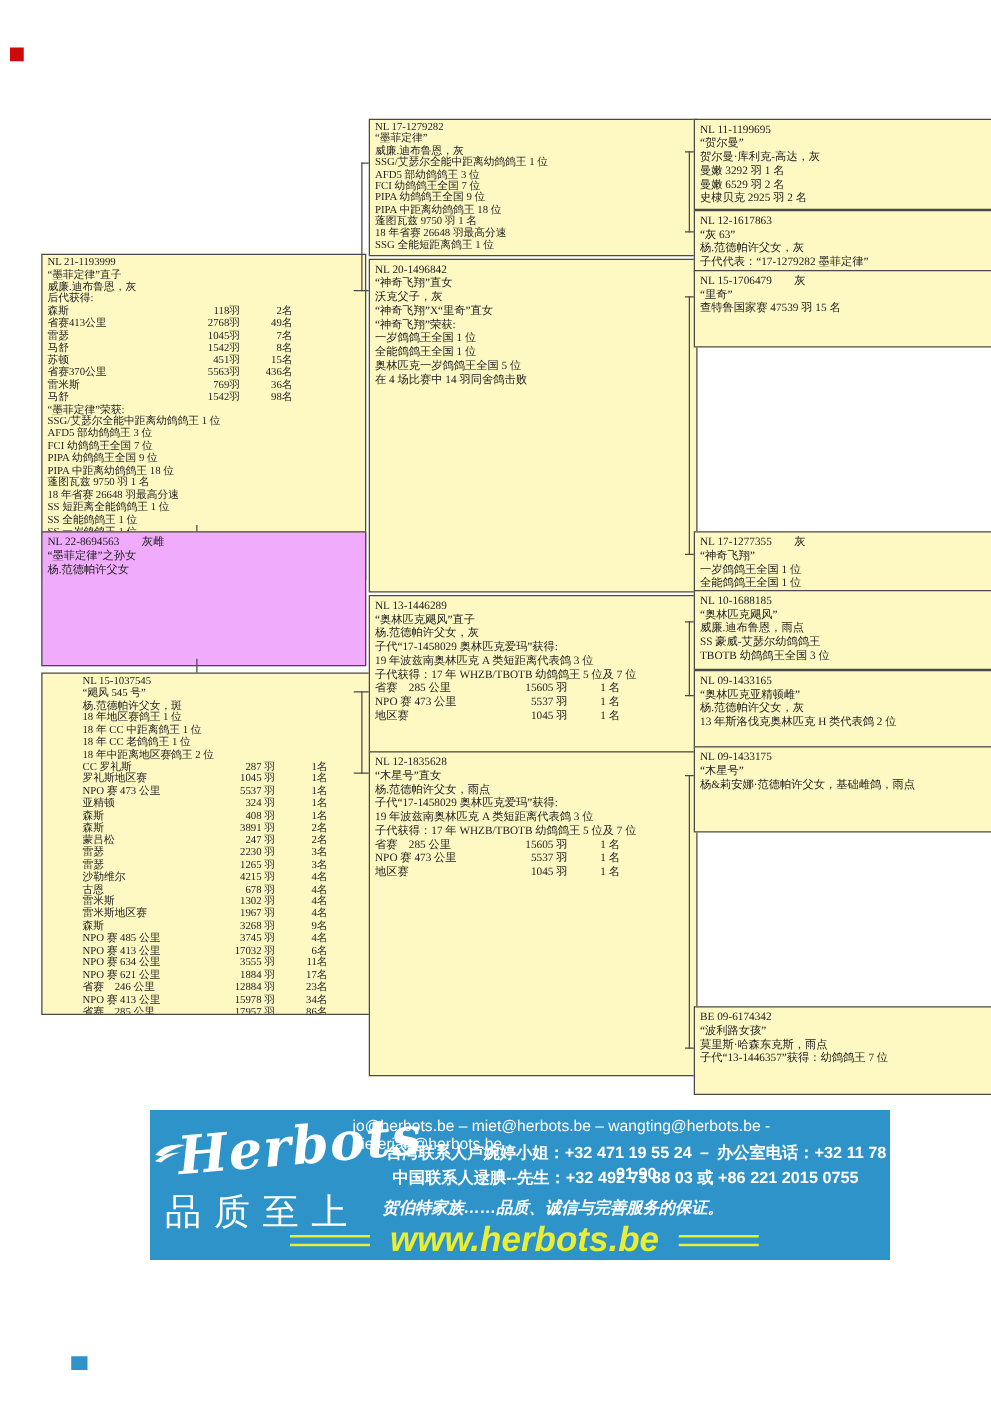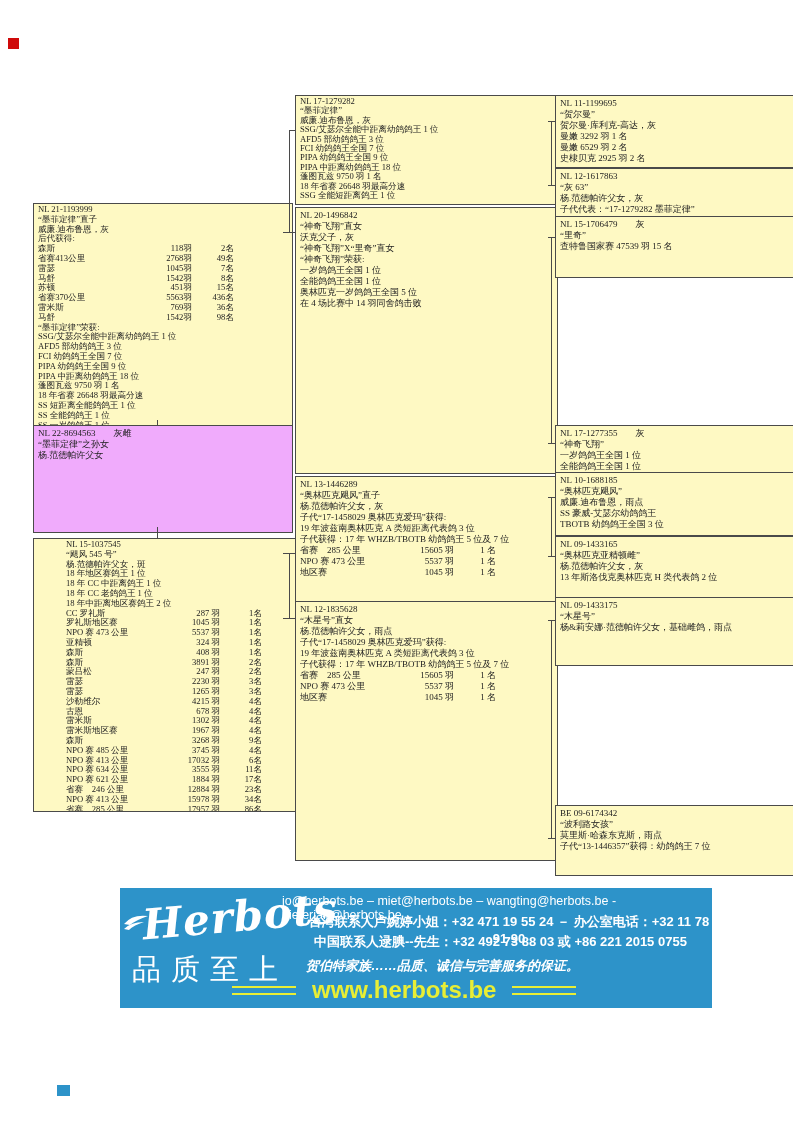--- a/index.html
+++ b/index.html
@@ -30,21 +30,21 @@
   .wing{position:absolute;left:2px;top:22px;}
   .slogan{position:absolute;left:12px;top:62px;font-size:29px;font-weight:normal;
           letter-spacing:10px;font-family:"DejaVu Serif",serif;}
   .b-emails{position:absolute;left:162px;top:6px;font-size:12.5px;font-weight:normal;}
   .b-line2{position:absolute;left:186px;top:25px;font-size:13px;font-weight:bold;text-align:center;}
   .b-line3{position:absolute;left:194px;top:45px;font-size:13px;font-weight:bold;}
   .b-tagline{position:absolute;left:186px;top:69px;font-size:13px;font-style:italic;
              font-weight:bold;}
   .b-wwwrow{position:absolute;left:112px;top:88px;display:flex;align-items:center;gap:16px;}
   .dbl{width:64px;height:5px;border-top:2px solid #e8ee35;border-bottom:2px solid #e8ee35;}
-  .b-www{font-size:24px;font-weight:bold;color:#e8ee35;}
+  .b-www{font-size:28px;font-weight:bold;font-style:italic;color:#e8ee35;}
 </style>
 </head>
 <body>
 
 <div id="canvas">
 
   <div class="mark" style="left:8px;top:38px;width:11px;height:11px;background:#cf0a0a;"></div>
   <div class="mark" style="left:57px;top:1085px;width:13px;height:11px;background:#2d93c9;"></div>
 
   <div class="pbox dense" style="left:33px;top:163px;width:250px;height:257px;margin-top:40px;">

